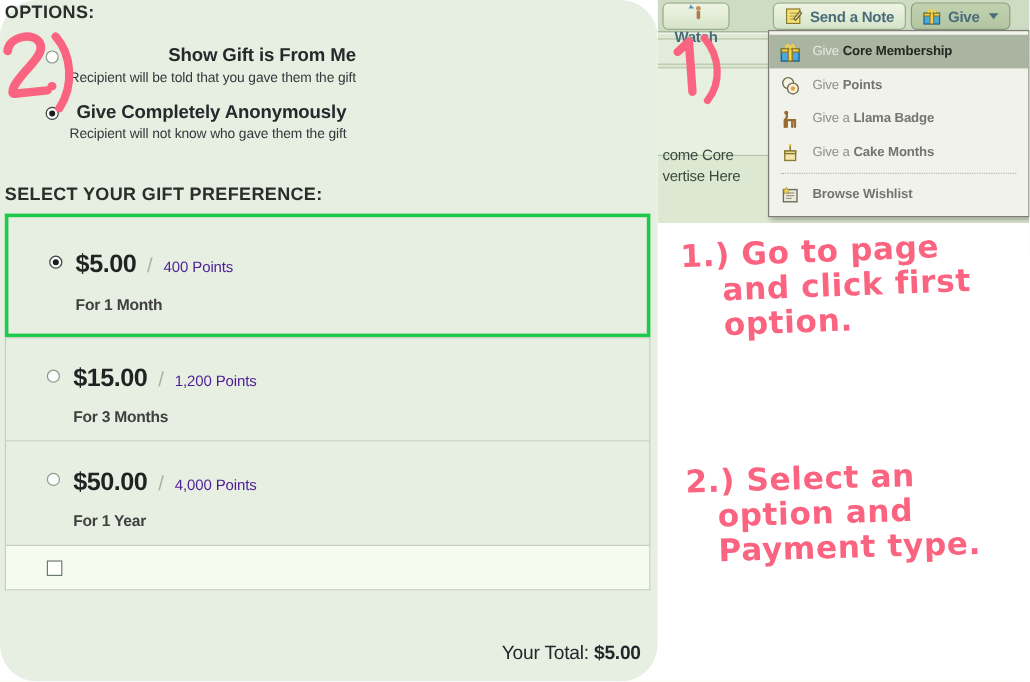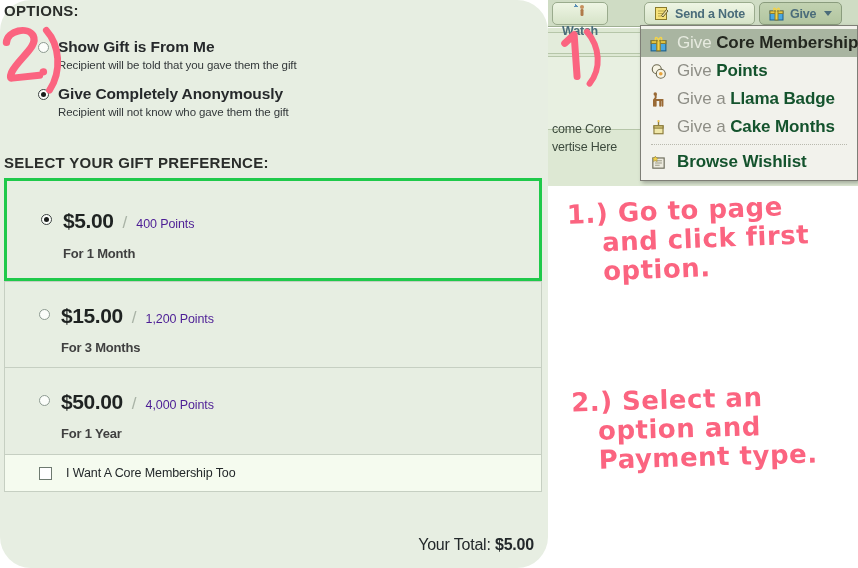--- a/index.html
+++ b/index.html
@@ -63,21 +63,21 @@
     content: "";
     position: absolute;
     left: 2px; top: 2px;
     width: 5px; height: 5px;
     border-radius: 50%;
     background: #1b1e1d;
   }
 
   #opt1 { left: 38px; top: 38px; }
   #opt2 { left: 38px; top: 85px; }
-  .opt-line { display: flex; align-items: center; gap: 9px; }
+  .opt-line { display: flex; align-items: center; gap: 9px; justify-content: space-between; }
 
   
   .pref-list {
     position: absolute;
     left: 4px; top: 178px;
     width: 538px;
   }
   .pref-card {
     position: relative;
     background: #e7eee2;
@@ -287,27 +287,27 @@
     box-shadow: 2px 2px 4px rgba(0,0,0,0.28);
     padding: 3px 0 4px 0;
     z-index: 40;
   }
   .menu-item {
     display: flex;
     align-items: center;
     gap: 10px;
     height: 28px;
     padding: 0 10px 0 9px;
-    font-size: 17px;
+    font-size: 11px;
     color: #8e8e86;
     letter-spacing: -0.1px;
     white-space: nowrap;
   }
   .menu-item .mlabel strong {
-    color: #14532d;
+    color: #737373;
     font-weight: bold;
   }
   .menu-item.active {
     background: #a9b5a1;
   }
   .menu-item.active .mlabel { color: #e6eadf; }
   .menu-item.active .mlabel strong { color: #23271f; }
   .menu-sep {
     height: 1px;
     margin: 3px 10px 3px 10px;
@@ -375,21 +375,20 @@
           </span>
           <span class="price">$50.00</span>
           <span class="slash">/</span>
           <span class="points">4,000 Points</span>
         </div>
         <div class="duration">For 1 Year</div>
       </div>
 
       <div class="extra-row">
         <span class="checkbox"></span>
-        <span class="extra-label">I Want A Core Membership Too</span>
       </div>
     </div>
 
     <div class="total-row">
       <span>Your Total: </span><span class="amount">$5.00</span>
     </div>
 
     <div class="ink" id="ink-2-left">
       <svg width="60" height="74" viewBox="0 0 60 74" fill="none" xmlns="http://www.w3.org/2000/svg">
         <path d="M8 16 C10 4, 30 2, 34 12 C38 23, 18 33, 10 46 C8 50, 8 52, 10 52 L36 52" stroke="#fb6480" stroke-width="7" stroke-linecap="round" stroke-linejoin="round"></path>

